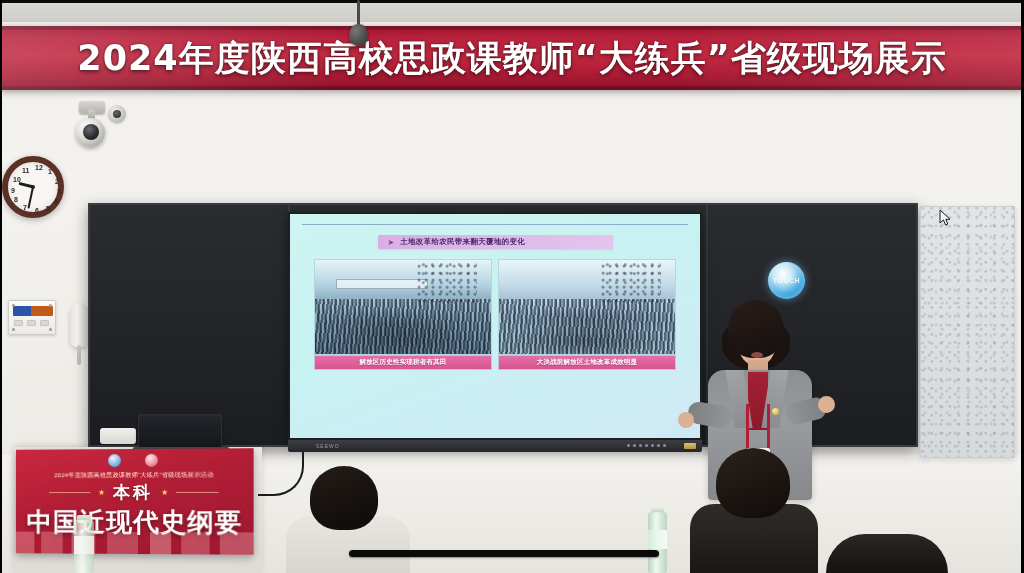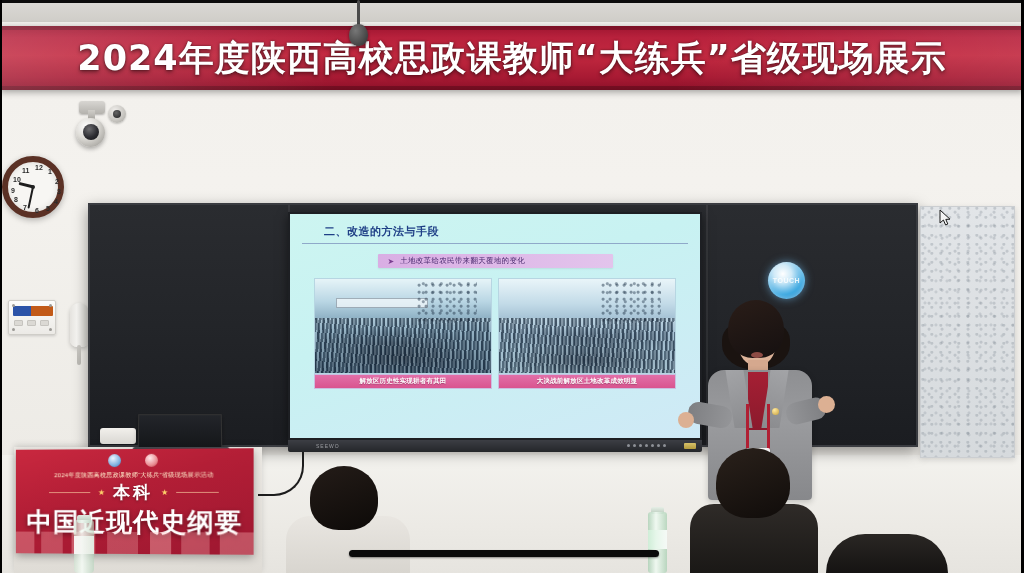--- a/index.html
+++ b/index.html
@@ -189,21 +189,21 @@
     background:#e3b9e8; vertical-align:middle; opacity:.8;
   }
   .pink-bar{
     margin:10px auto 0 auto; width:235px; height:14px;
     background:linear-gradient(90deg,#d9aee4,#e3c4ec);
     border-radius:1px; display:flex; align-items:center; gap:6px;
     padding-left:10px;
     box-shadow:0 1px 2px rgba(0,0,0,.08);
   }
   .pink-bar .arrow{ color:#7a3f90; font-size:8px; }
-  .pink-bar .txt{ font-size:7.5px; color:#4a2a6e; font-weight:normal; letter-spacing:.3px; }
+  .pink-bar .txt{ font-size:7.5px; color:#4a2a6e; font-weight:bold; letter-spacing:.3px; }
 
   .photos{
     margin-top:10px; display:flex; gap:6px; justify-content:center;
   }
   .photo-card{ width:178px; }
   .photo-img{
     height:96px; position:relative; overflow:hidden;
     background:linear-gradient(180deg,#dff2f7 0%,#9fc4d8 30%,#7ba5bd 65%,#5c87a3 100%);
     border:1px solid #b7d6e2;
   }
@@ -544,21 +544,20 @@
   <div class="board">
     <div class="board-seam" style="left:198px;"></div>
     <div class="board-seam" style="left:616px;"></div>
   </div>
   <div class="board-logo">
     <span>TOUCH</span>
   </div>
 
   <div class="screen">
     <div class="slide">
-      <div class="slide-title">二、改造的方法与手段</div>
       <div class="slide-rule"></div>
 
       <div class="pink-bar">
         <span class="arrow">➤</span>
         <span class="txt">土地改革给农民带来翻天覆地的变化</span>
       </div>
 
       <div class="photos">
         <div class="photo-card">
           <div class="photo-img p1">

